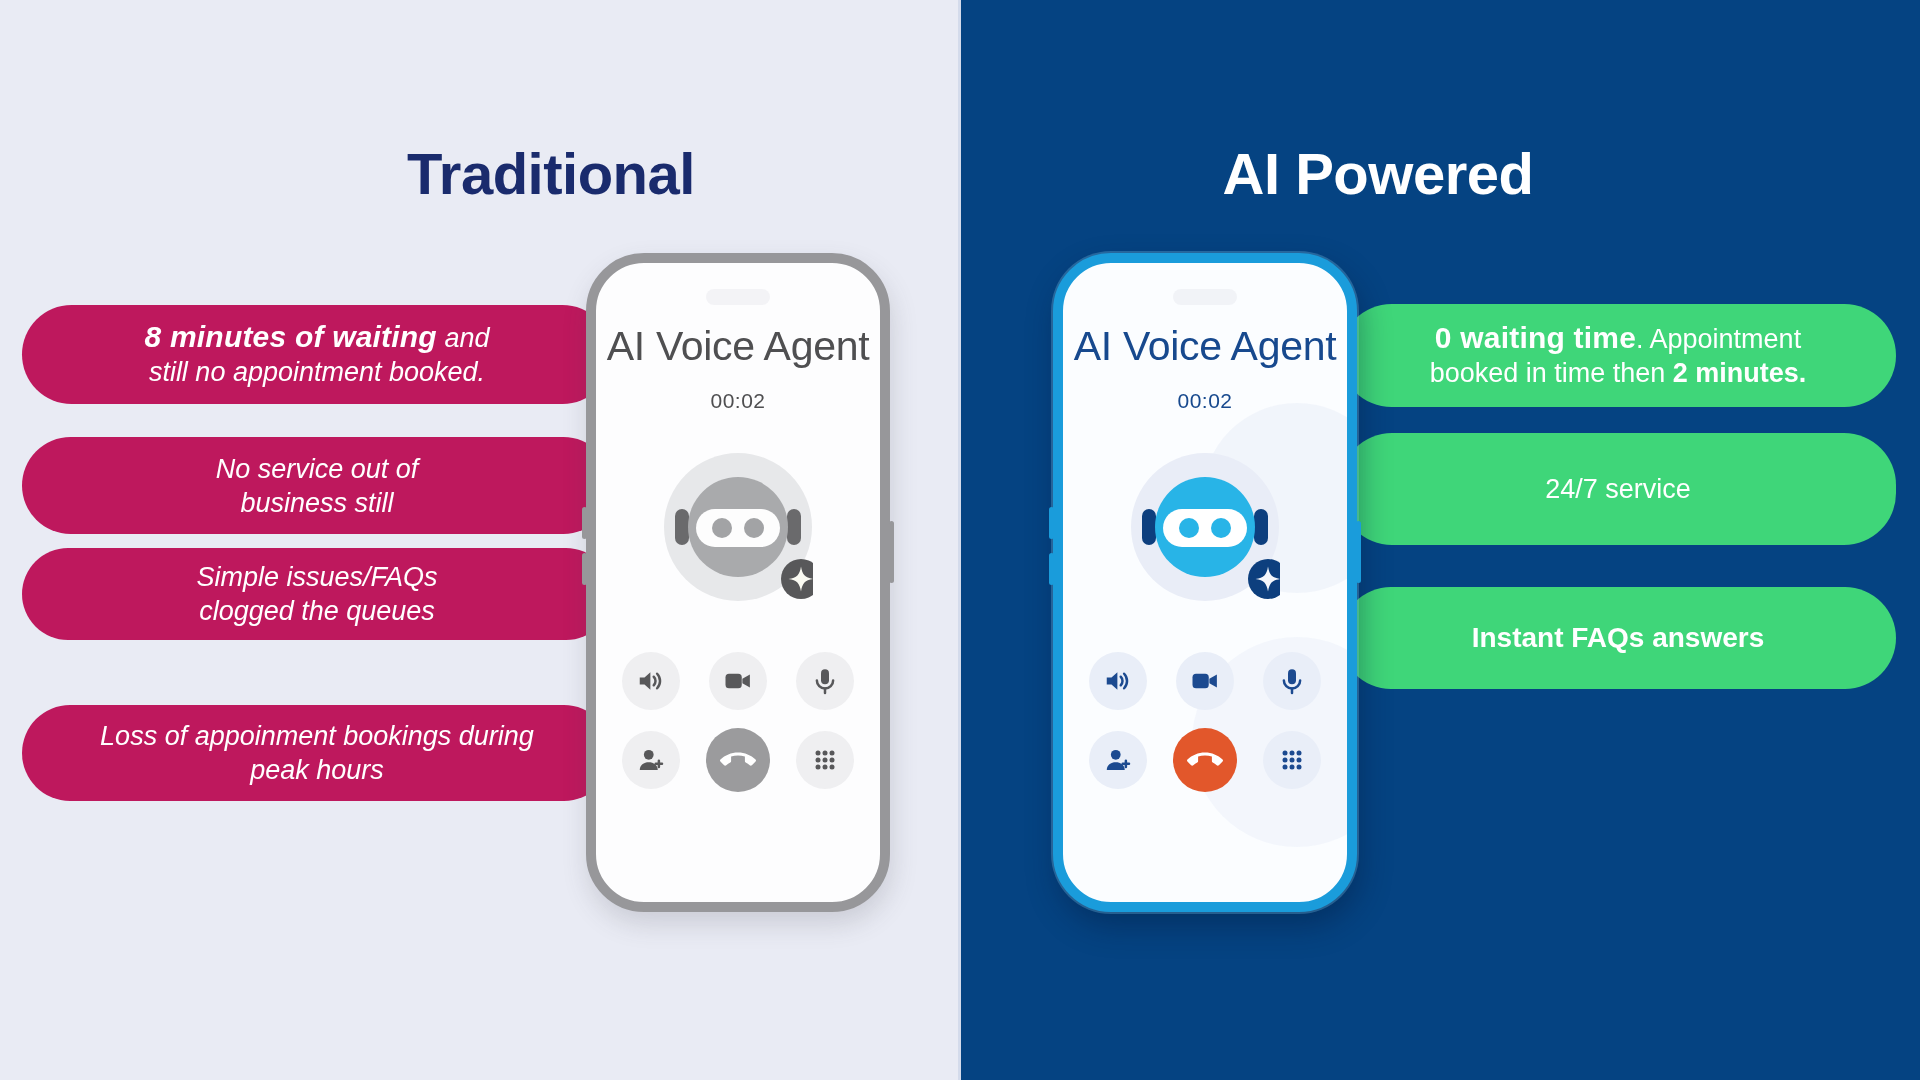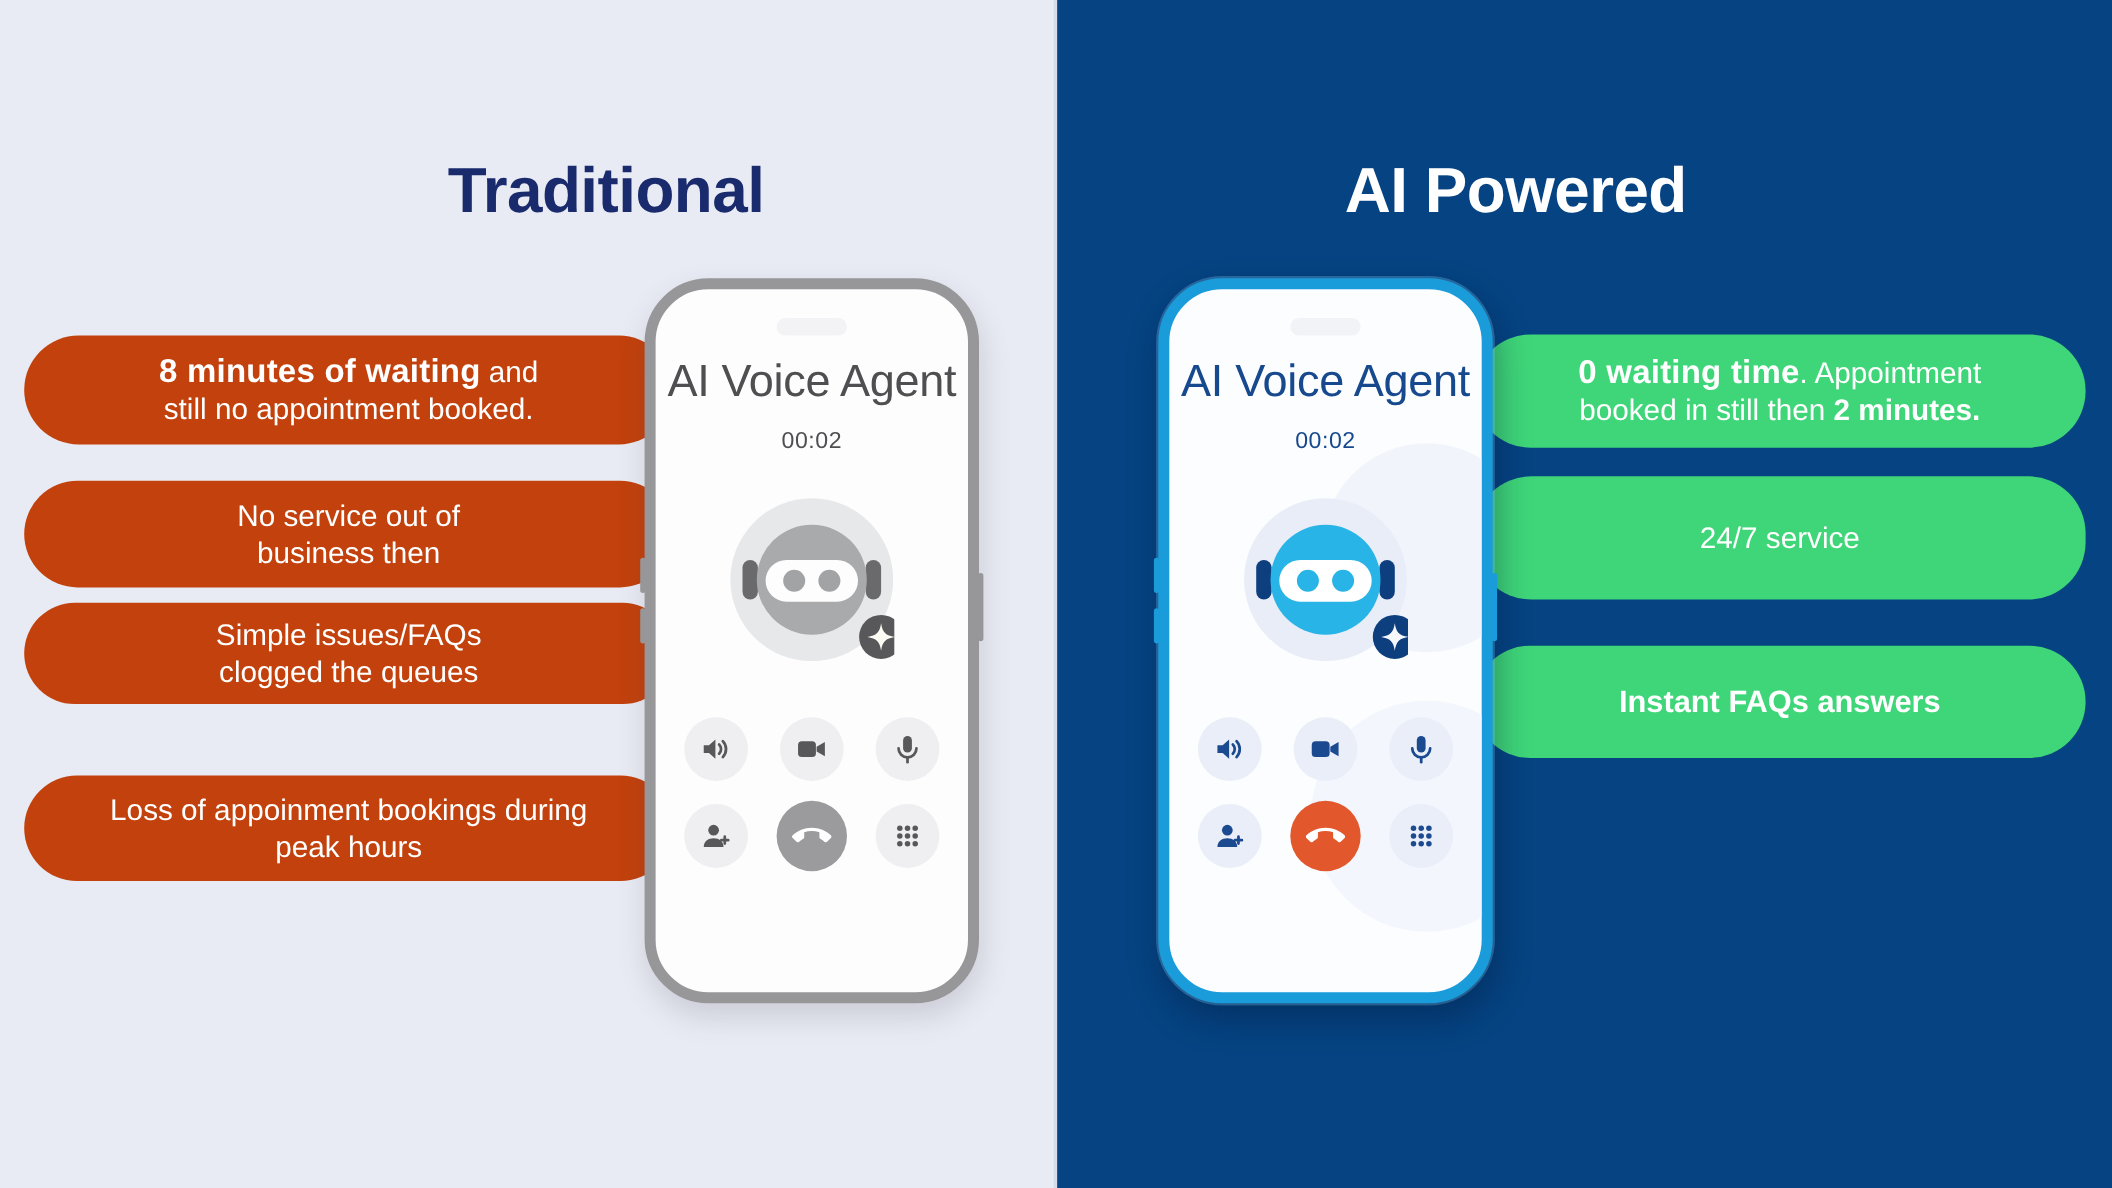--- a/index.html
+++ b/index.html
@@ -22,21 +22,21 @@
     font-size:58px; font-weight:700; line-height:1; letter-spacing:-0.5px; white-space:nowrap; }
   .t-trad { left:551px;  color:#1a2b6d; }
   .t-ai   { left:1378px; color:#ffffff; }
 
   
   .pill { position:absolute; z-index:1; display:flex; flex-direction:column;
     justify-content:center; align-items:center; text-align:center;
     color:#fff; font-size:27px; line-height:34px; border-radius:52px; }
   .pill .lead { font-size:30px; font-weight:700; letter-spacing:.2px; }
   .pill .b { font-weight:700; }
-  .pill-orange { background:#c2410c; left:22px;   width:590px; }
+  .pill-orange { background:#be185d; left:22px;   width:590px;font-style:italic; }
   .pill-green  { background:#3fd679; left:1340px; width:556px; }
   .op1 { top:305px; height:99px; }
   .op2 { top:437px; height:97px; }
   .op3 { top:548px; height:92px; }
   .op4 { top:705px; height:96px; }
   .gp1 { top:304px; height:103px; }
   .gp2 { top:433px; height:112px; }
   .gp3 { top:587px; height:102px; }
   .gp4 { top:707px; height:102px; }
   .gp3 .pill-line, .gp4 .pill-line { font-weight:700; font-size:28px; }
@@ -102,34 +102,34 @@
 
   <div class="panel-title t-trad">Traditional</div>
   <div class="panel-title t-ai">AI Powered</div>
 
   <div class="pill pill-orange op1">
     <div class="pill-line"><span class="lead">8 minutes of waiting</span><span> and</span></div>
     <div class="pill-line">still no appointment booked.</div>
   </div>
   <div class="pill pill-orange op2">
     <div class="pill-line">No service out of</div>
-    <div class="pill-line">business then</div>
+    <div class="pill-line">business still</div>
   </div>
   <div class="pill pill-orange op3">
     <div class="pill-line">Simple issues/FAQs</div>
     <div class="pill-line">clogged the queues</div>
   </div>
   <div class="pill pill-orange op4">
     <div class="pill-line">Loss of appoinment bookings during</div>
     <div class="pill-line">peak hours</div>
   </div>
 
   <div class="pill pill-green gp1">
     <div class="pill-line"><span class="lead">0 waiting time</span><span>. Appointment</span></div>
-    <div class="pill-line"><span>booked in still then </span><span class="b">2 minutes.</span></div>
+    <div class="pill-line"><span>booked in time then </span><span class="b">2 minutes.</span></div>
   </div>
   <div class="pill pill-green gp2">
     <div class="pill-line">24/7 service</div>
   </div>
   <div class="pill pill-green gp3">
     <div class="pill-line">Instant FAQs answers</div>
   </div>
 
   <div class="phone phone-gray">
     <div class="nub nub-l1"></div>

